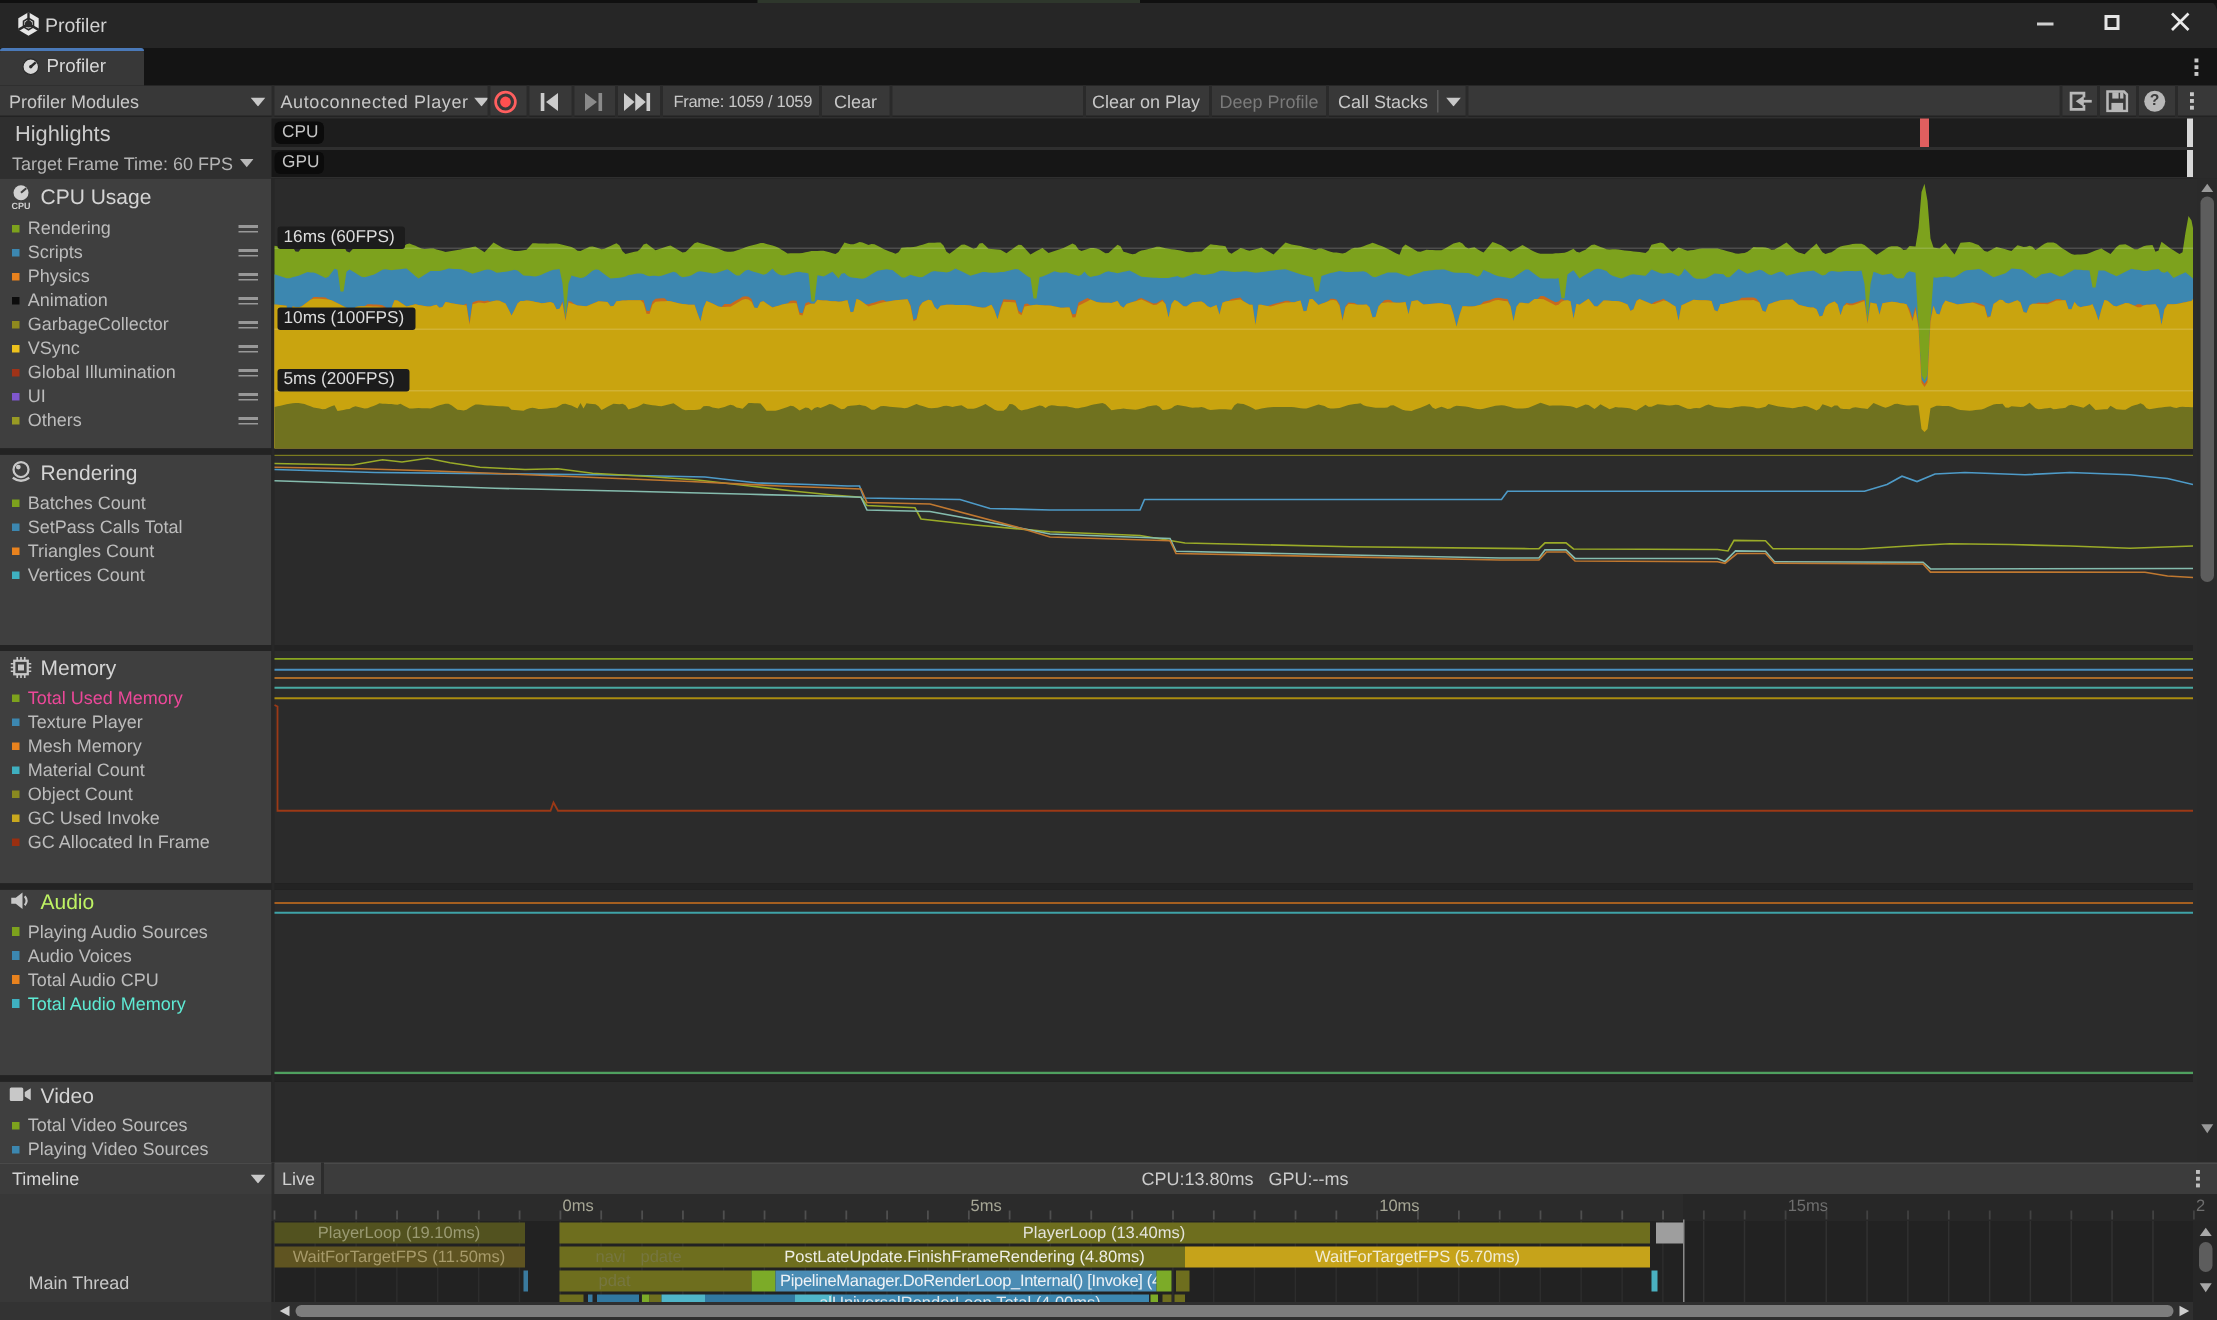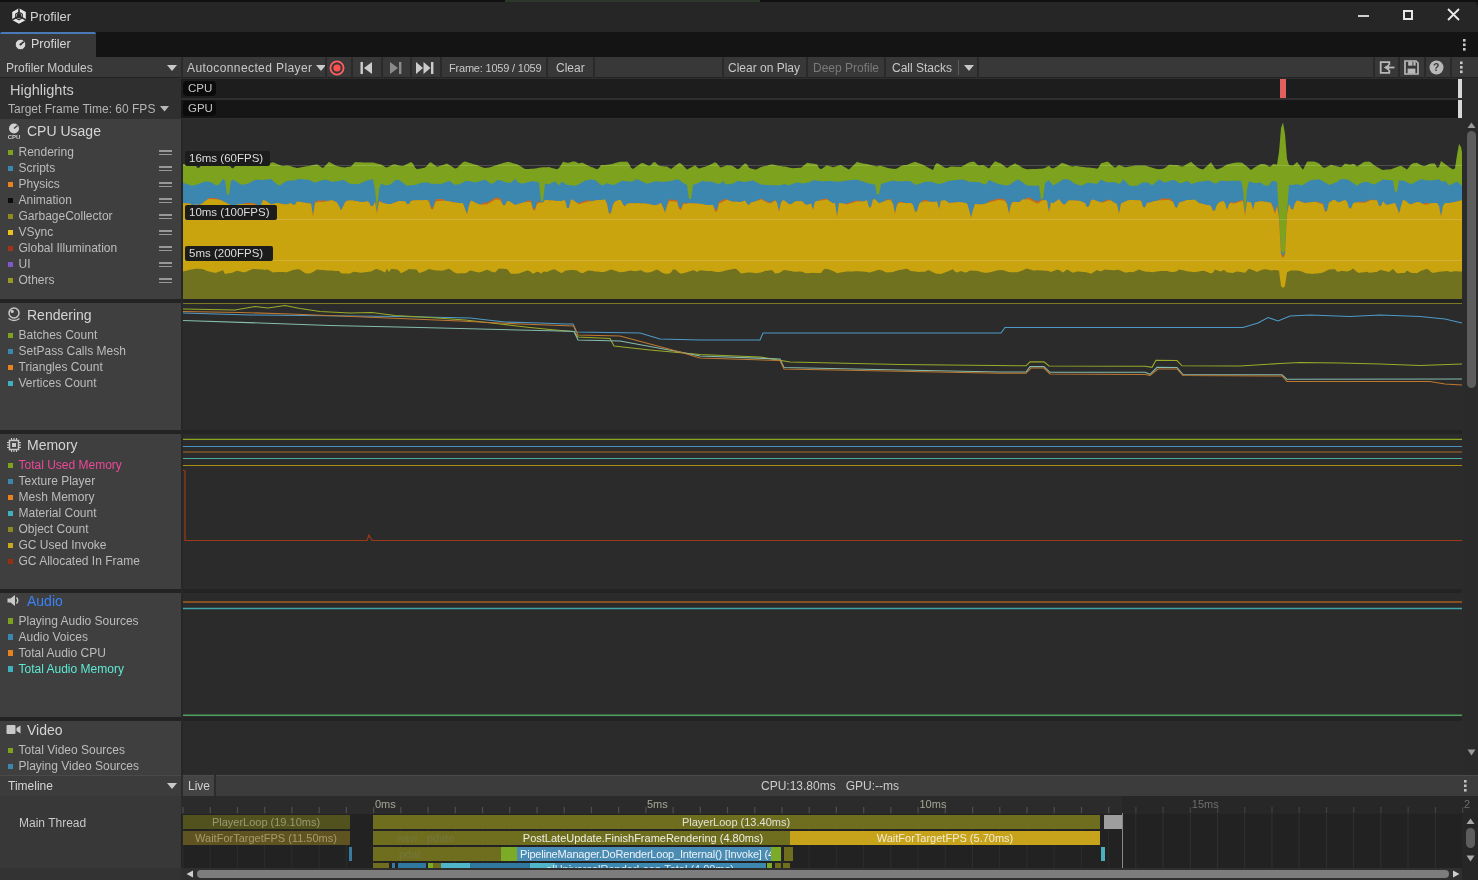--- a/index.html
+++ b/index.html
@@ -184,21 +184,21 @@
 <div style="position:absolute;left:159px;top:281.7px;width:13px;height:1.6px;background:#989898;"></div>
 <svg class="abs" style="left:7px;top:307px" width="14" height="15" viewBox="0 0 14 15">
 <circle cx="7" cy="6" r="5" fill="none" stroke="#c8c8c8" stroke-width="1.5"></circle>
 <circle cx="5.2" cy="4.4" r="1.6" fill="#c8c8c8"></circle>
 <path d="M1.5 11.5 Q7 15.5 12.5 11.5" stroke="#c8c8c8" stroke-width="1.5" fill="none"></path>
   </svg>
 <div class="txt" style="position:absolute;left:27px;top:306.5px;font-size:14px;color:#d4d4d4;">Rendering</div>
 <div style="position:absolute;left:7.5px;top:332.5px;width:5.4px;height:5.4px;background:#7da21d;"></div>
 <div class="txt" style="position:absolute;left:18.5px;top:327.7px;font-size:12px;color:#bcbcbc;">Batches Count</div>
 <div style="position:absolute;left:7.5px;top:348.5px;width:5.4px;height:5.4px;background:#3c87b0;"></div>
-<div class="txt" style="position:absolute;left:18.5px;top:343.7px;font-size:12px;color:#bcbcbc;">SetPass Calls Mesh</div>
+<div class="txt" style="position:absolute;left:18.5px;top:343.7px;font-size:12px;color:#bcbcbc;">SetPass Calls Total</div>
 <div style="position:absolute;left:7.5px;top:364.5px;width:5.4px;height:5.4px;background:#e8821e;"></div>
 <div class="txt" style="position:absolute;left:18.5px;top:359.7px;font-size:12px;color:#bcbcbc;">Triangles Count</div>
 <div style="position:absolute;left:7.5px;top:380.5px;width:5.4px;height:5.4px;background:#3fb0c0;"></div>
 <div class="txt" style="position:absolute;left:18.5px;top:375.7px;font-size:12px;color:#bcbcbc;">Vertices Count</div>
 <svg class="abs" style="left:7px;top:438px" width="14" height="14" viewBox="0 0 14 14">
 <rect x="2.5" y="2.5" width="9" height="9" fill="none" stroke="#c8c8c8" stroke-width="1.5"></rect>
 <rect x="5" y="5" width="4" height="4" fill="#c8c8c8"></rect>
 <path d="M4.5 0 L4.5 2.5 M7 0 L7 2.5 M9.5 0 L9.5 2.5 M4.5 11.5 L4.5 14 M7 11.5 L7 14 M9.5 11.5 L9.5 14 M0 4.5 L2.5 4.5 M0 7 L2.5 7 M0 9.5 L2.5 9.5 M11.5 4.5 L14 4.5 M11.5 7 L14 7 M11.5 9.5 L14 9.5" stroke="#c8c8c8" stroke-width="1.1"></path>
   </svg>
 <div class="txt" style="position:absolute;left:27px;top:436.5px;font-size:14px;color:#d4d4d4;">Memory</div>
@@ -213,21 +213,21 @@
 <div style="position:absolute;left:7.5px;top:526.8px;width:5.4px;height:5.4px;background:#8a8a20;"></div>
 <div class="txt" style="position:absolute;left:18.5px;top:522.0px;font-size:12px;color:#bcbcbc;">Object Count</div>
 <div style="position:absolute;left:7.5px;top:542.8px;width:5.4px;height:5.4px;background:#c8a81e;"></div>
 <div class="txt" style="position:absolute;left:18.5px;top:538.0px;font-size:12px;color:#bcbcbc;">GC Used Invoke</div>
 <div style="position:absolute;left:7.5px;top:558.8px;width:5.4px;height:5.4px;background:#9a2f10;"></div>
 <div class="txt" style="position:absolute;left:18.5px;top:554.0px;font-size:12px;color:#bcbcbc;">GC Allocated In Frame</div>
 <svg class="abs" style="left:7px;top:594px" width="13" height="13" viewBox="0 0 13 13">
 <path d="M0.5 4.5 L3.5 4.5 L8 1 L8 12 L3.5 8.5 L0.5 8.5 Z" fill="#c8c8c8"></path>
 <path d="M9.5 3.5 Q12 6.5 9.5 9.5" stroke="#c8c8c8" stroke-width="1.4" fill="none"></path>
   </svg>
-<div class="txt" style="position:absolute;left:27px;top:592.5px;font-size:14px;color:#3b82f6;">Audio</div>
+<div class="txt" style="position:absolute;left:27px;top:592.5px;font-size:14px;color:#bef264;">Audio</div>
 <div style="position:absolute;left:7.5px;top:618.3px;width:5.4px;height:5.4px;background:#7da21d;"></div>
 <div class="txt" style="position:absolute;left:18.5px;top:613.5px;font-size:12px;color:#bcbcbc;">Playing Audio Sources</div>
 <div style="position:absolute;left:7.5px;top:634.3px;width:5.4px;height:5.4px;background:#3c87b0;"></div>
 <div class="txt" style="position:absolute;left:18.5px;top:629.5px;font-size:12px;color:#bcbcbc;">Audio Voices</div>
 <div style="position:absolute;left:7.5px;top:650.3px;width:5.4px;height:5.4px;background:#e8821e;"></div>
 <div class="txt" style="position:absolute;left:18.5px;top:645.5px;font-size:12px;color:#bcbcbc;">Total Audio CPU</div>
 <div style="position:absolute;left:7.5px;top:666.3px;width:5.4px;height:5.4px;background:#3fb0c0;"></div>
 <div class="txt" style="position:absolute;left:18.5px;top:661.5px;font-size:12px;color:#5eead4;">Total Audio Memory</div>
 <svg class="abs" style="left:6px;top:724px" width="15" height="11" viewBox="0 0 15 11">
 <rect x="0.5" y="1" width="9" height="9" rx="1" fill="#c8c8c8"></rect>
@@ -349,21 +349,21 @@
     <rect x="1253.8" y="11" width="1.2" height="6" fill="#424242"></rect>
     <rect x="1281.0" y="11" width="1.2" height="6" fill="#424242"></rect>
   </svg>
 <div class="txt" style="position:absolute;left:375px;top:798px;font-size:11px;color:#a6a695;">0ms</div>
 <div class="txt" style="position:absolute;left:647px;top:798px;font-size:11px;color:#a6a695;">5ms</div>
 <div class="txt" style="position:absolute;left:919.5px;top:798px;font-size:11px;color:#a6a695;">10ms</div>
 <div class="txt" style="position:absolute;left:1191.8px;top:798px;font-size:11px;color:#6e6e6e;">15ms</div>
 <div class="txt" style="position:absolute;left:1464px;top:798px;font-size:11px;color:#6e6e6e;">2</div>
 <div style="position:absolute;left:181px;top:814px;width:1297px;height:54px;background:#222222;"></div>
 <div style="position:absolute;left:0;top:796px;width:181px;height:72px;background:#383838;"></div>
-<div class="txt" style="position:absolute;left:19px;top:816px;font-size:12px;color:#c8c8c8;">Main Thread</div>
+<div class="txt" style="position:absolute;left:19px;top:848px;font-size:12px;color:#c8c8c8;">Main Thread</div>
 <svg class="abs" style="left:181px;top:814px" width="1281" height="54" viewBox="0 0 1281 54">
     <rect x="1.4" y="0" width="1" height="54" fill="rgba(255,255,255,0.05)"></rect>
     <rect x="28.6" y="0" width="1" height="54" fill="rgba(255,255,255,0.05)"></rect>
     <rect x="55.9" y="0" width="1" height="54" fill="rgba(255,255,255,0.05)"></rect>
     <rect x="83.1" y="0" width="1" height="54" fill="rgba(255,255,255,0.05)"></rect>
     <rect x="110.3" y="0" width="1" height="54" fill="rgba(255,255,255,0.05)"></rect>
     <rect x="137.6" y="0" width="1" height="54" fill="rgba(255,255,255,0.05)"></rect>
     <rect x="164.8" y="0" width="1" height="54" fill="rgba(255,255,255,0.05)"></rect>
     <rect x="192.0" y="0" width="1" height="54" fill="rgba(255,255,255,0.05)"></rect>
     <rect x="219.2" y="0" width="1" height="54" fill="rgba(255,255,255,0.05)"></rect>

